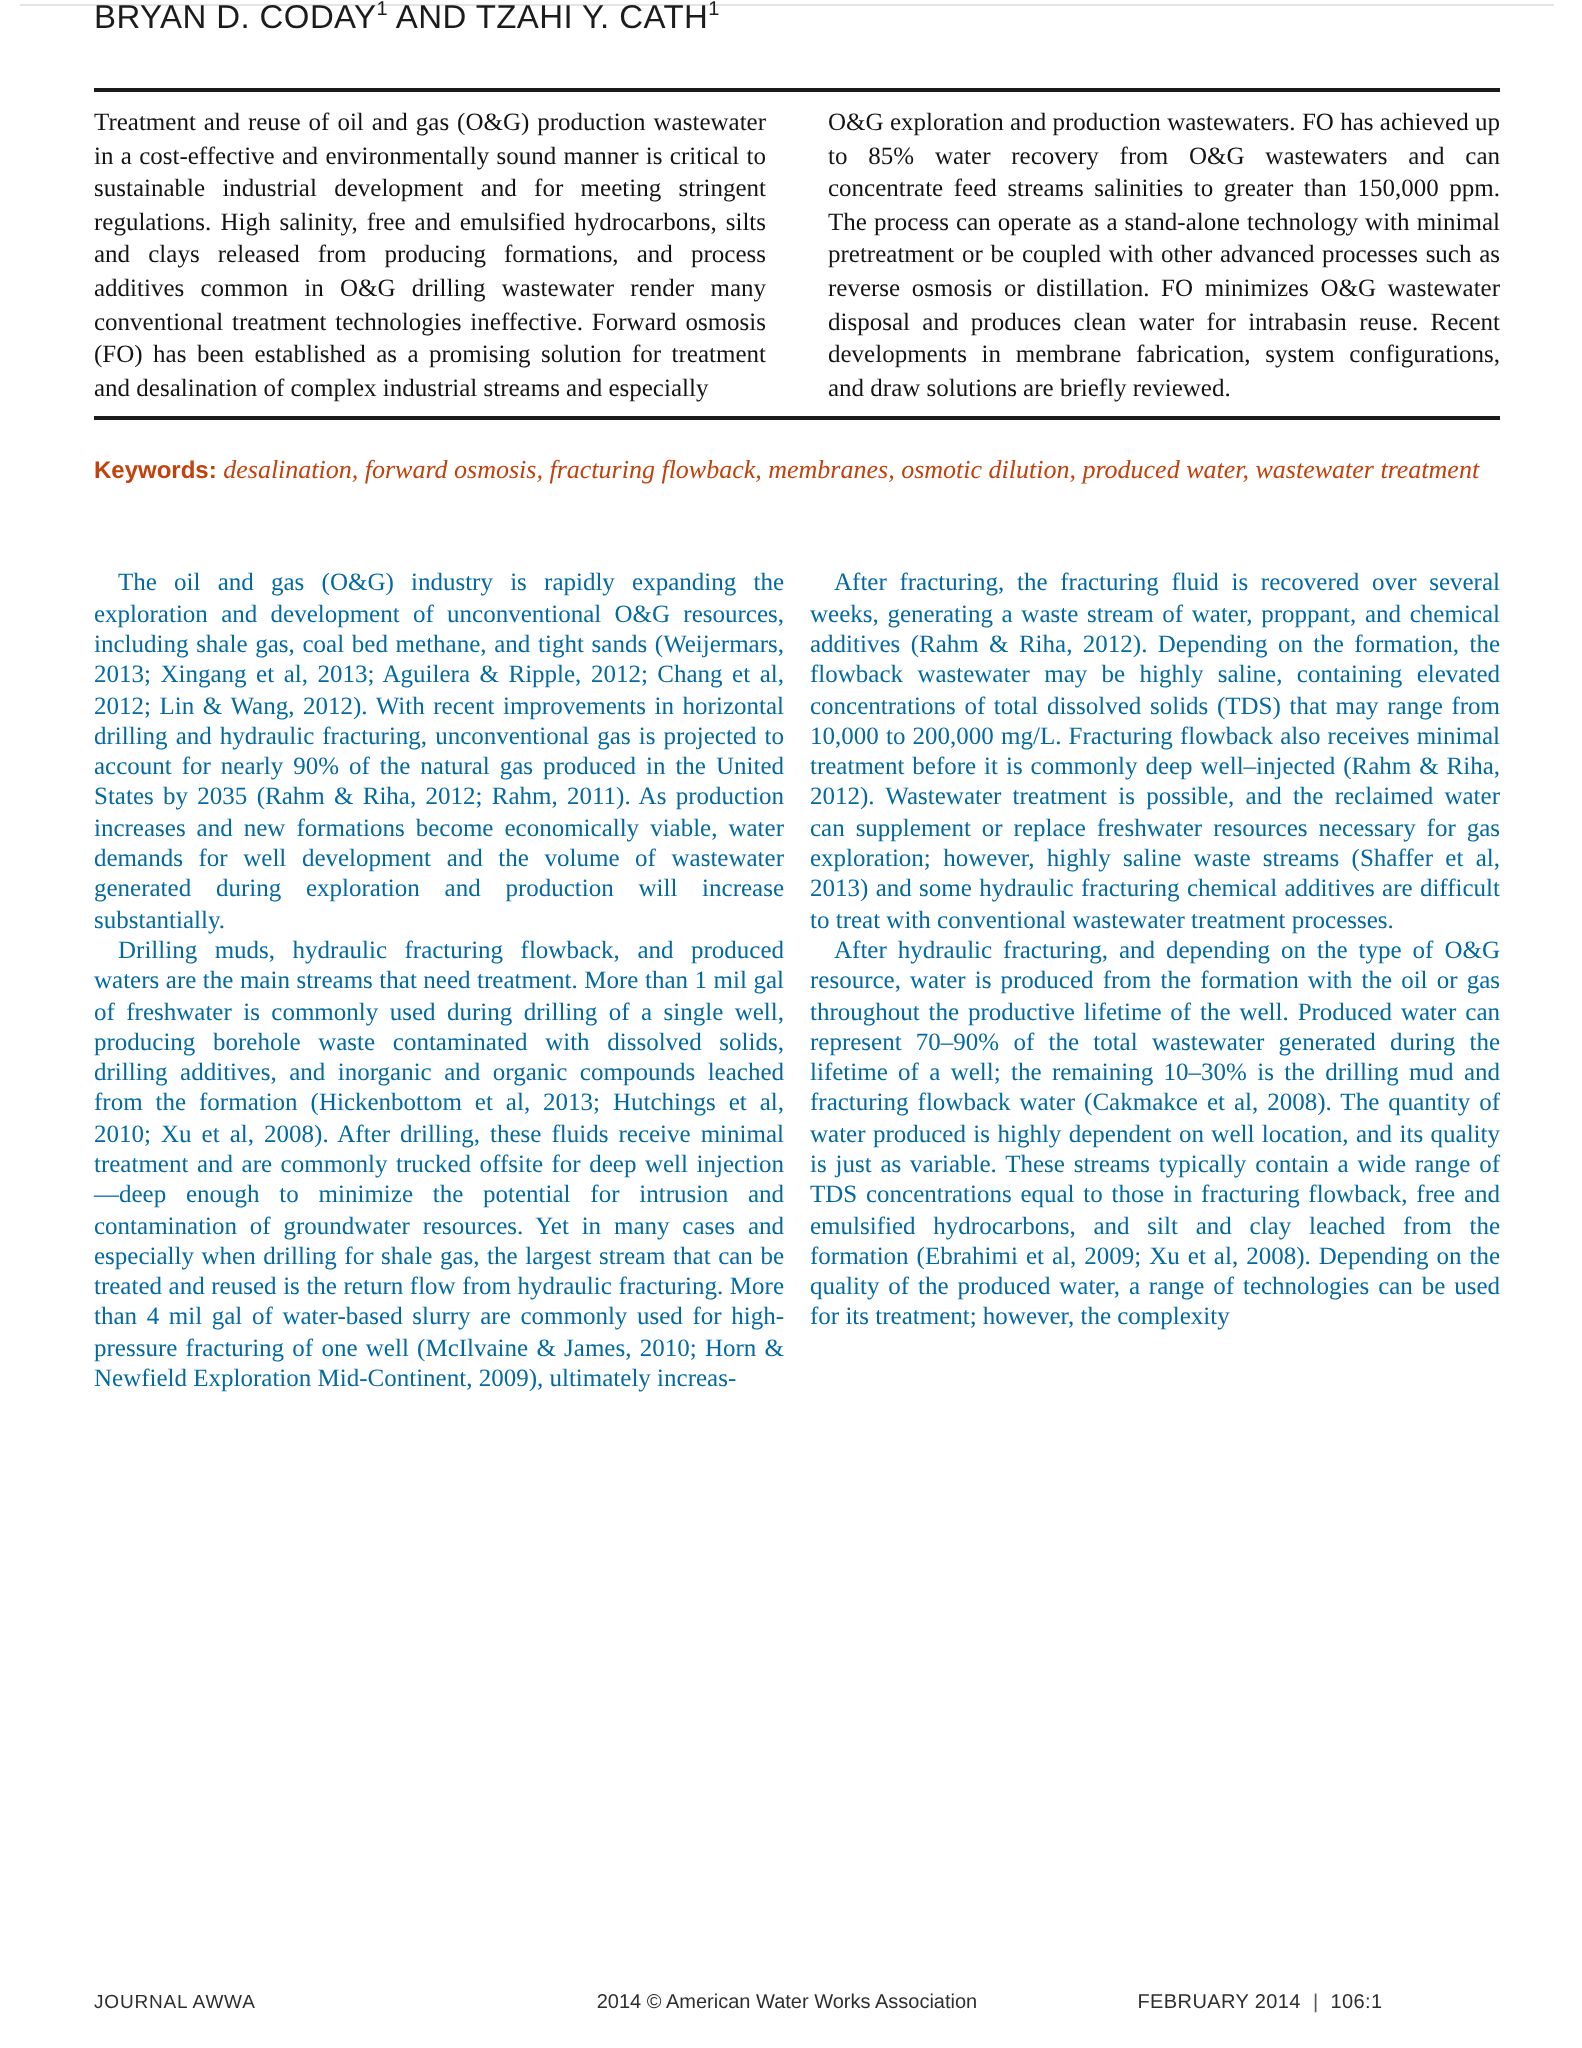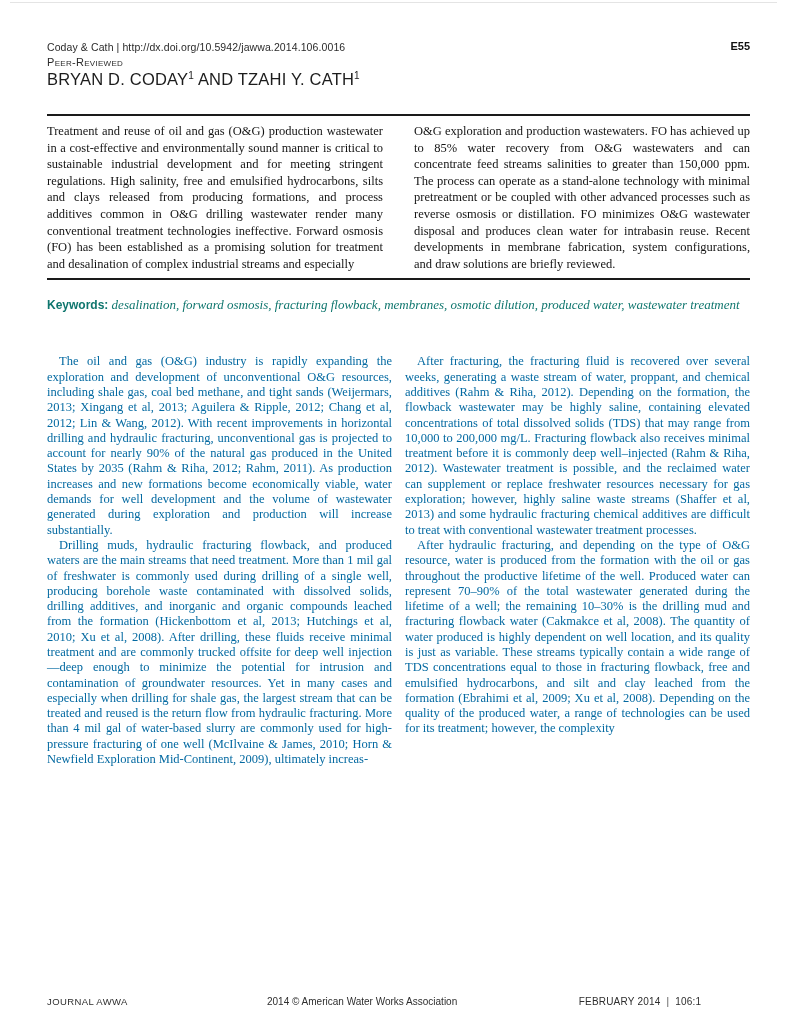--- a/index.html
+++ b/index.html
@@ -104,21 +104,21 @@
     line-height: 16.6px;
     text-align: justify;
     color: #141414;
   }
 
   
   .keywords {
     margin-top: 16px;
     font-size: 13px;
     line-height: 17px;
-    color: #0f766e;
+    color: #c2410c;
   }
   .keywords .kw-label {
     font-family: "Liberation Sans", sans-serif;
     font-weight: bold;
     font-style: normal;
     font-size: 12px;
   }
   .keywords .kw-list { font-style: italic; }
 
   
@@ -133,47 +133,40 @@
     line-height: 15.3px;
     text-align: justify;
     color: #0369a1;
   }
   .body-columns p.indent { text-indent: 12px; }
   .body-columns p { margin: 0; }
 
   
   .footer {
     position: absolute;
-    bottom: 17px; left: 47px; right: 41px;
+    bottom: 17px; left: 47px; right: 51px;
     display: flex;
     align-items: baseline;
     font-family: "Liberation Sans", sans-serif;
     font-size: 10px;
     color: #2e2e2e;
   }
   .footer .f-left  { width: 220px; letter-spacing: 0.4px; font-size: 9.5px; }
-  .footer .f-center { flex: 1; }
+  .footer .f-center { flex: 1; text-align: center; }
   .footer .f-right { width: 220px; text-align: center; letter-spacing: 0.2px; }
   .footer .f-sep { padding: 0 6px; color: #555; }
 </style>
 </head>
 <body>
 
 <div class="page">
   <div class="scan-edge-top"></div>
 
   <div class="content">
 
-    <div class="header">
-      <div class="header-left">
-        <div class="citation">Coday &amp; Cath  |  http://dx.doi.org/10.5942/jawwa.2014.106.0016</div>
-        <div class="peer-reviewed">Peer-Reviewed</div>
-      </div>
-      <div class="page-label">E55</div>
-    </div>
 
 
     <div class="authors"><span>BRYAN D. CODAY</span><sup>1</sup><span> AND </span><span>TZAHI Y. CATH</span><sup>1</sup></div>
 
 
     <div class="rule rule-1"></div>
     <div class="abstract">
       <div class="col">Treatment and reuse of oil and gas (O&amp;G) production wastewater in a cost-effective and environmentally sound manner is critical to sustainable industrial development and for meeting stringent regulations. High salinity, free and emulsified hydrocarbons, silts and clays released from producing formations, and process additives common in O&amp;G drilling wastewater render many conventional treatment technologies ineffective. Forward osmosis (FO) has been established as a promising solution for treatment and desalination of complex industrial streams and especially</div>
       <div class="col">O&amp;G exploration and production wastewaters. FO has achieved up to 85% water recovery from O&amp;G wastewaters and can concentrate feed streams salinities to greater than 150,000 ppm. The process can operate as a stand-alone technology with minimal pretreatment or be coupled with other advanced processes such as reverse osmosis or distillation. FO minimizes O&amp;G wastewater disposal and produces clean water for intrabasin reuse. Recent developments in membrane fabrication, system configurations, and draw solutions are briefly reviewed.</div>
     </div>

